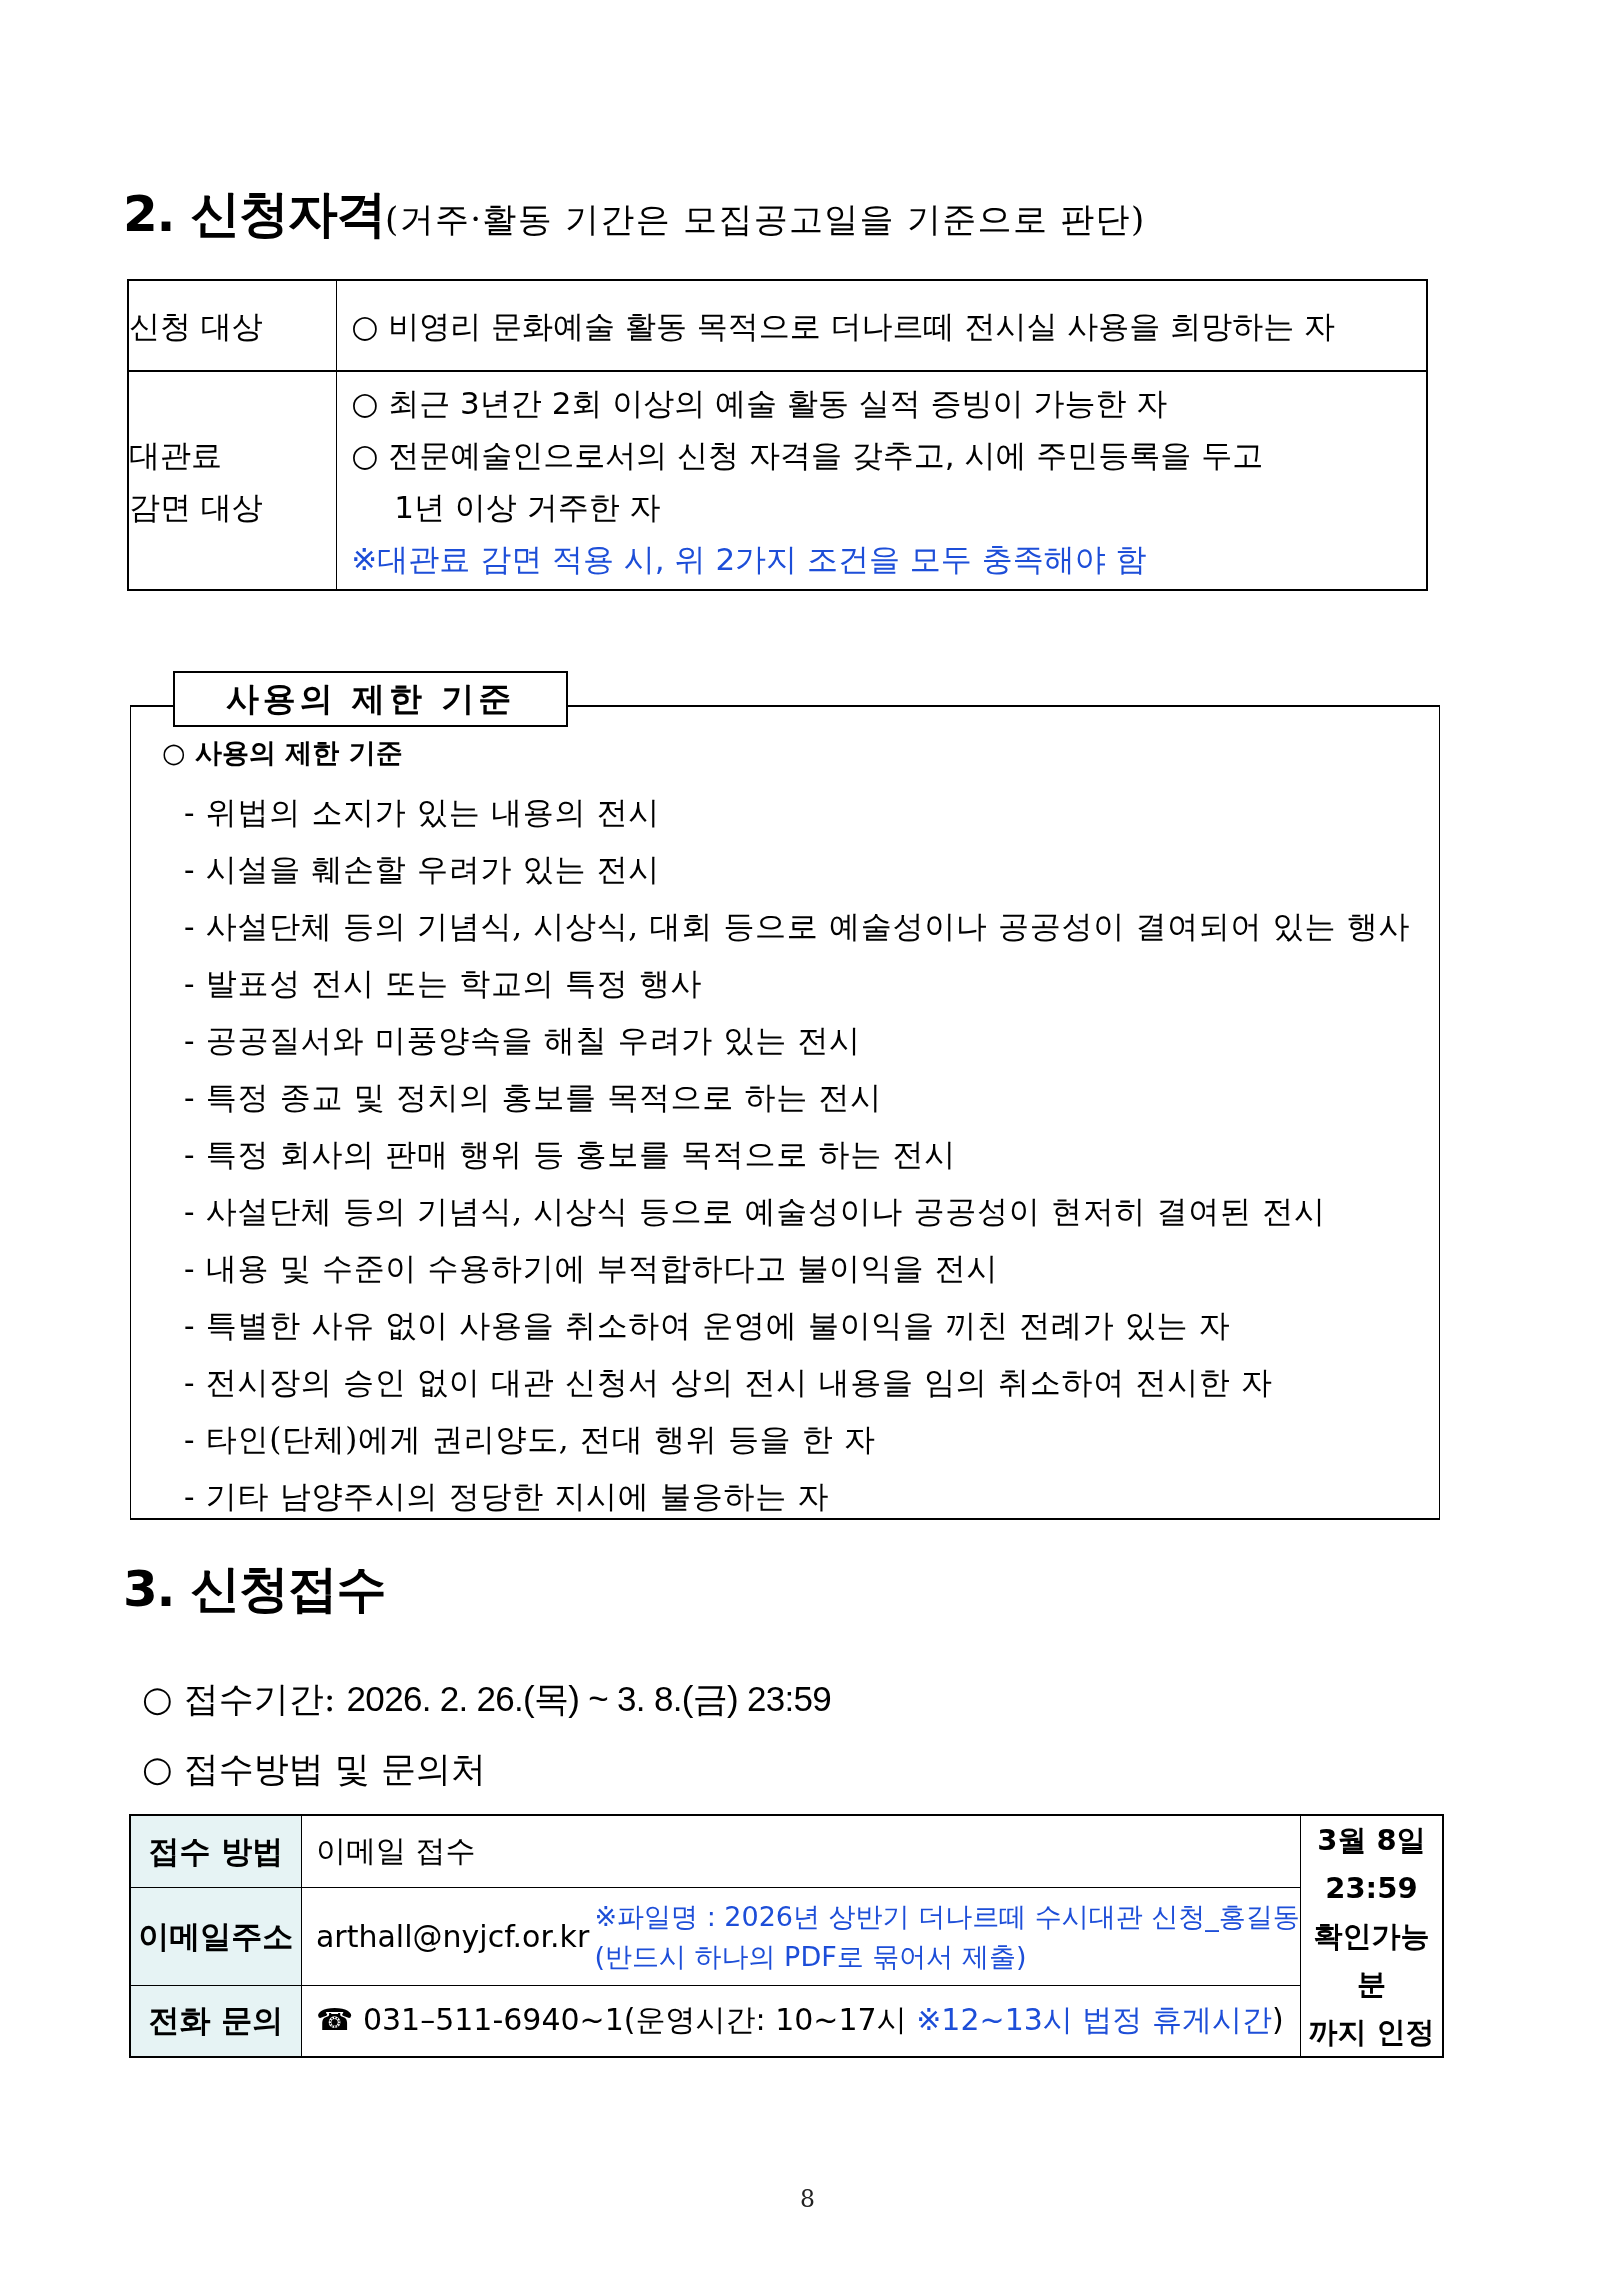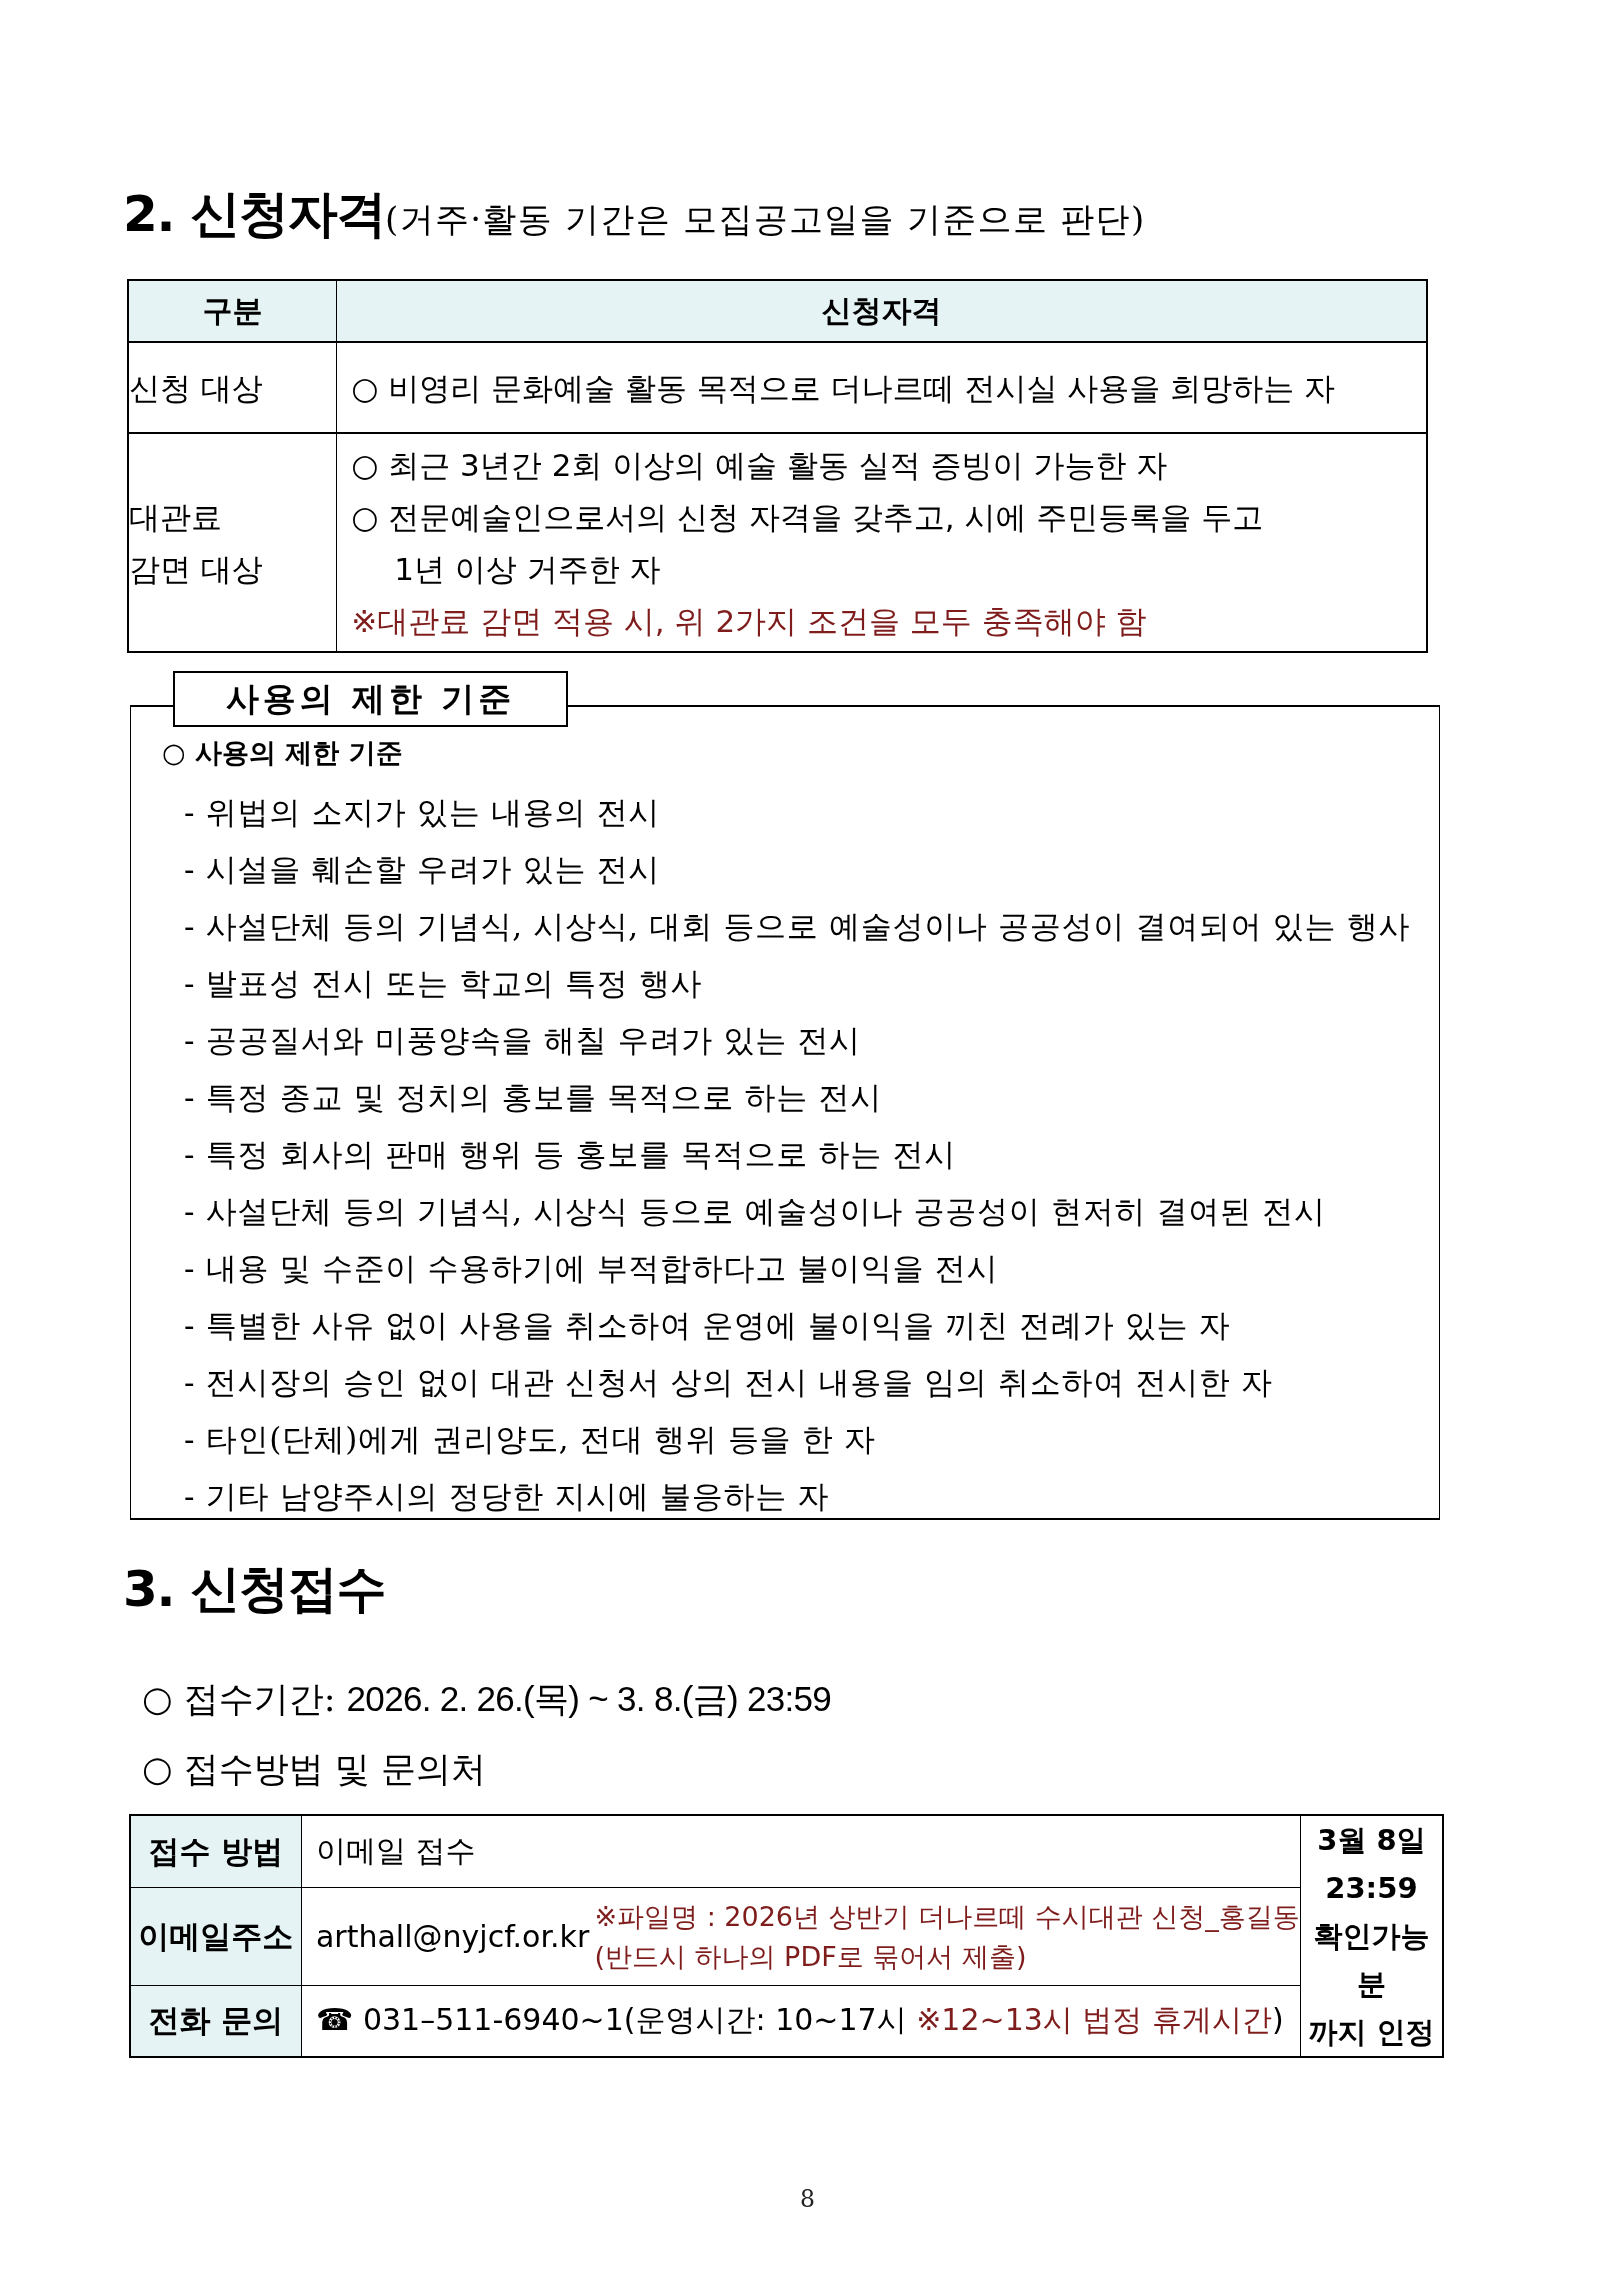--- a/index.html
+++ b/index.html
@@ -22,21 +22,21 @@
       border: 2.6px solid #000; font-size: 31px;
     }
     .qual td, .qual th { border: 1.3px solid #000; padding: 0; }
     .qual th { background: #e6f3f4; height: 60px; font-weight: bold; font-size: 30px; }
     .qual tr.head { border-bottom: 2.6px solid #000; }
     .qual tr.r1 { border-bottom: 2.6px solid #000; }
     .qual td.label { width: 207px; text-align: left; line-height: 52px; }
     .qual td.body { padding-left: 14.3px; }
     .qual .line { line-height: 52px; white-space: nowrap; }
     .qual .line.indent { padding-left: 43px; }
-    .blue { color: #7f1d1d; }
+    .blue { color: #1d4ed8; }
     .box {
       left: 130px; top: 705px; width: 1310px; height: 815px;
       border: 1.3px solid #000; border-bottom: 2.6px solid #000; border-top-width: 2.6px;
       box-sizing: border-box;
     }
     .box-tag {
       left: 173px; top: 671px; width: 395px; height: 56px;
       border: 2.6px solid #000; background: #fff; box-sizing: border-box;
       font-weight: bold; font-size: 33px; text-align: center; line-height: 51px;
       letter-spacing: 3.9px;
@@ -80,24 +80,20 @@
   </style>
 </head>
 <body>
 
 <div class="abs h-title">
   <span>2. 신청자격</span><span class="sub">(거주·활동 기간은 모집공고일을 기준으로 판단)</span>
 </div>
 
 <table class="abs qual">
   <tbody>
-      <tr class="head">
-    <th style="width:207px">구분</th>
-    <th>신청자격</th>
-  </tr>
   <tr class="r1" style="height:91px">
     <td class="label">신청 대상</td>
     <td class="body">
       <div class="line">○ 비영리 문화예술 활동 목적으로 더나르떼 전시실 사용을 희망하는 자</div>
     </td>
   </tr>
   <tr style="height:219px">
     <td class="label">
       <div>대관료</div>
       <div>감면 대상</div>

